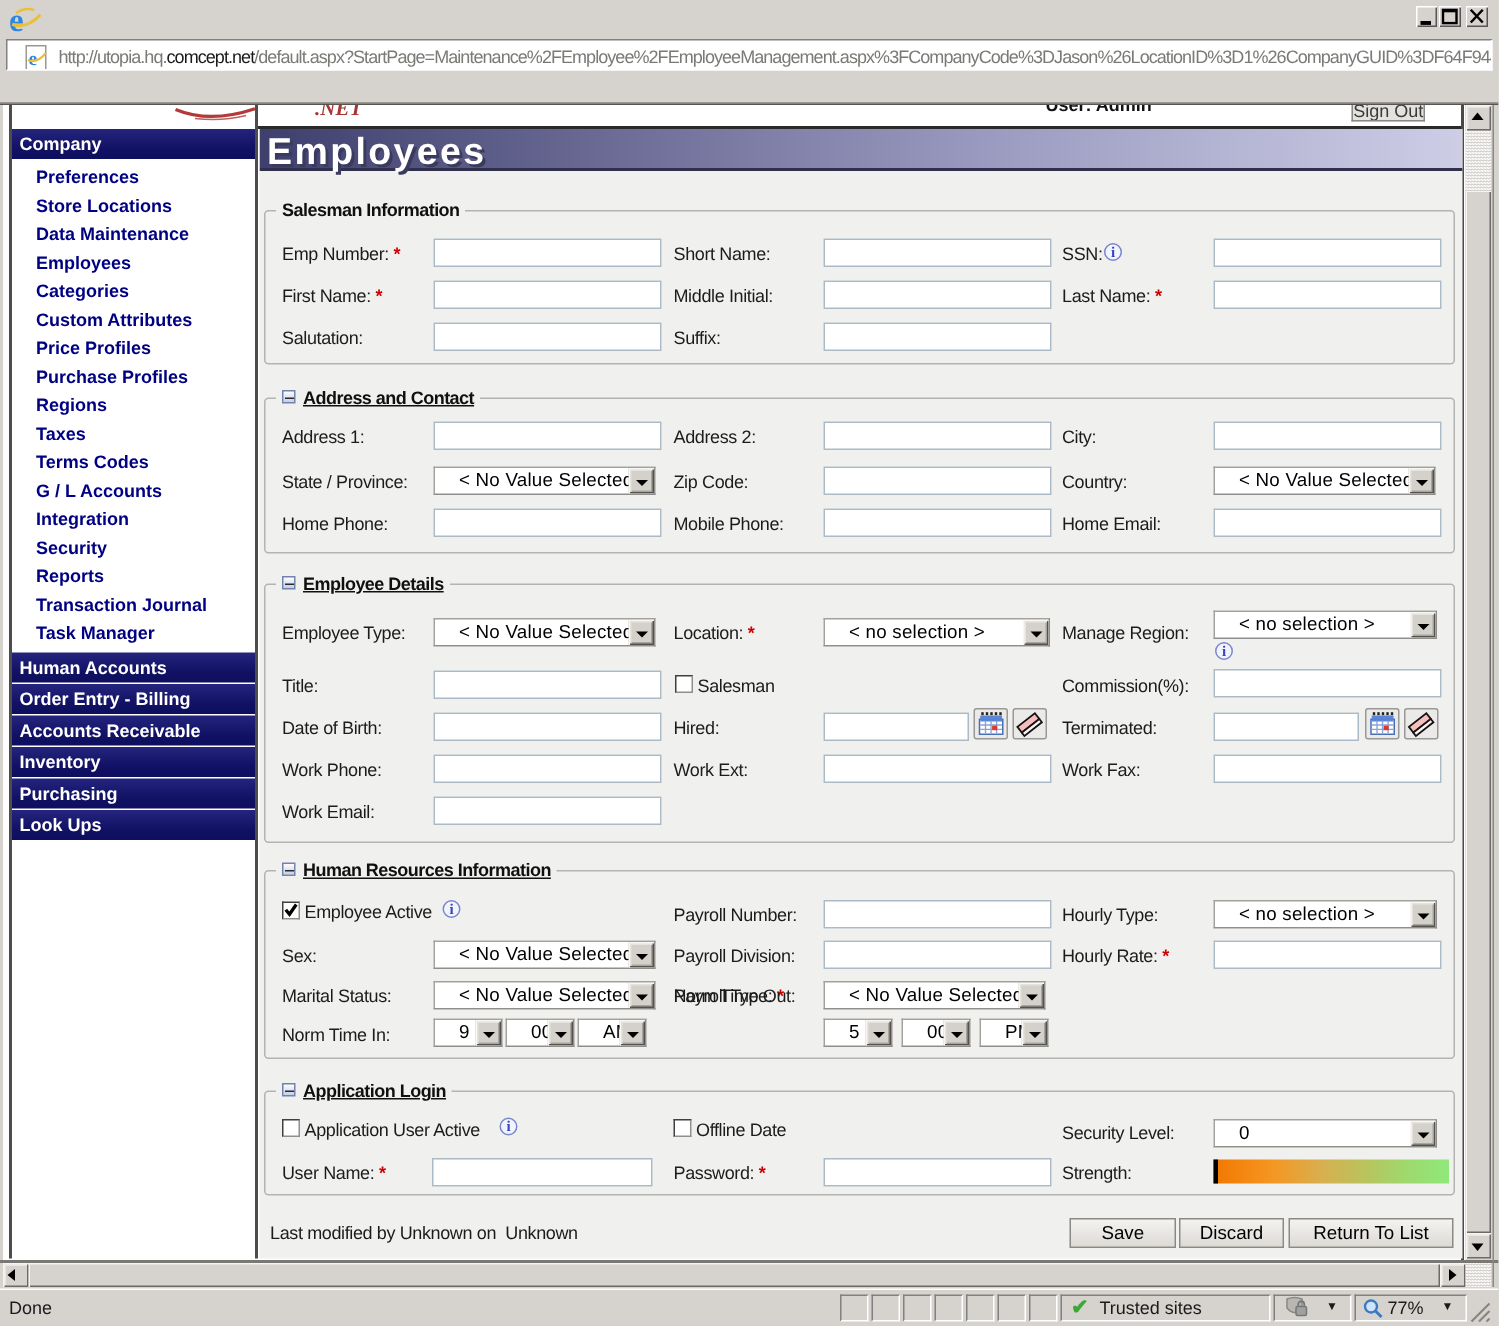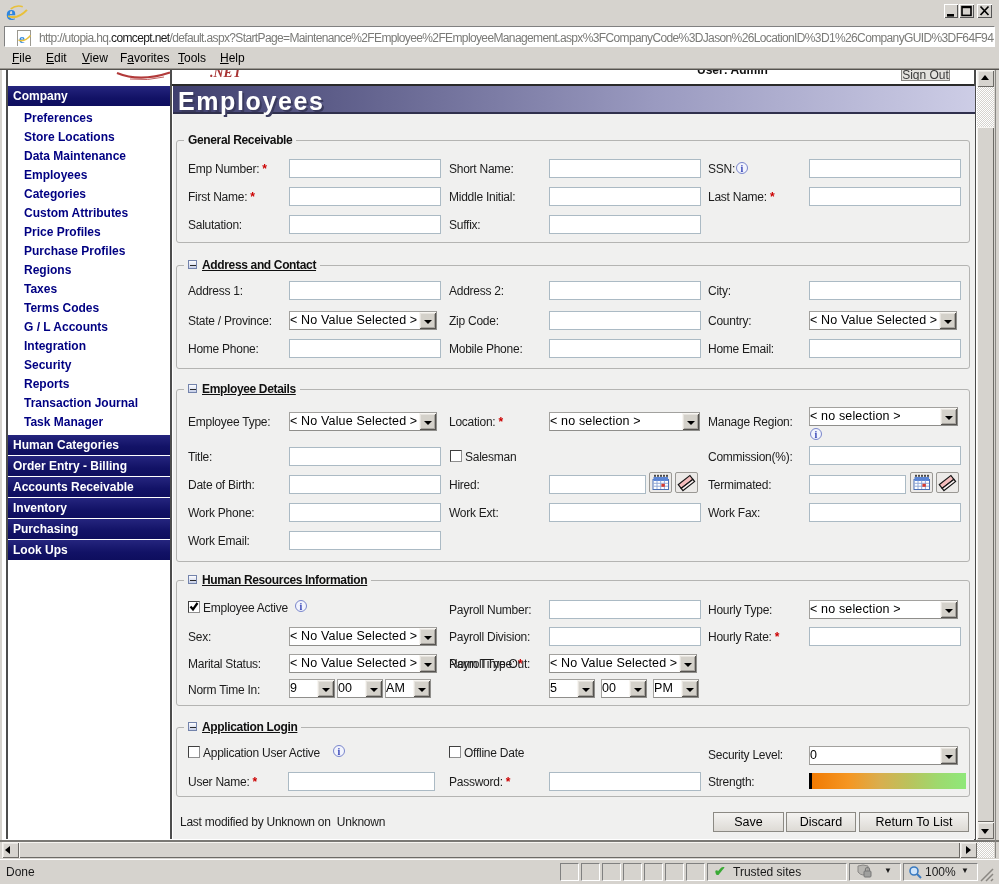--- a/index.html
+++ b/index.html
@@ -23,21 +23,21 @@
 #emptitle{left:0;top:0;width:802px;height:28px;background:linear-gradient(90deg,#3f3f6e,#9a9ac0 60%,#cdcde6);border-bottom:2px solid #30304d}
 #emptitle span{position:absolute;left:5px;top:1px;font-size:25px;font-weight:bold;color:#fff;text-shadow:2px 2px 0 #3a3a5d;letter-spacing:1.6px}
 .fs{position:absolute;border:1px solid #b4b4b2;border-radius:3px}
 .leg{position:absolute;top:-8px;left:7px;background:#f0f0ef;padding:0 4px;font-size:12px;font-weight:bold;color:#101010;letter-spacing:-0.35px;white-space:nowrap}
 .leg .t u{text-decoration:underline}
 .mi{display:inline-block;width:9px;height:9px;background:linear-gradient(180deg,#fdfdfe,#c6cfe8);border:1px solid #7383ab;vertical-align:0;margin-right:5px;position:relative}
 .mi::after{content:"";position:absolute;left:1px;top:3.5px;width:6px;height:1.6px;background:#2a2a2a}
 .lbl{position:absolute;font-size:12px;color:#1c1c1c;letter-spacing:-0.25px;white-space:nowrap}
 .req{color:#cc0000;font-weight:bold}
 .inp{position:absolute;background:#fff;border:1px solid #abbac4;height:19px}
-.sel{position:absolute;background:#fff;border:1px solid;border-color:#a2a19e #8f8e8b #8f8e8b #a2a19e;height:19px;font-size:12.5px;letter-spacing:0.15px;color:#000;line-height:17px;padding-left:0;white-space:nowrap;overflow:hidden}
+.sel{position:absolute;background:#fff;border:1px solid;border-color:#a2a19e #8f8e8b #8f8e8b #a2a19e;height:19px;font-size:12.5px;letter-spacing:0.15px;color:#000;line-height:17px;padding-left:16px;white-space:nowrap;overflow:hidden}
 .sb{position:absolute;right:0;top:0;width:17px;height:100%;background:#d4d1ca;box-shadow:inset 1px 1px 0 #f8f6f2,inset -1px -1px 0 #55534f,inset 2px 2px 0 #e6e3de,inset -2px -2px 0 #a8a5a0}
 .sb::after{content:"";position:absolute;left:4.5px;top:8px;border:4px solid transparent;border-top:4.5px solid #000;border-bottom:none}
 .cb{position:absolute;width:12px;height:12px;background:#fff;border:1px solid;border-color:#404040 #8f8f8f #8f8f8f #404040}
 .info{position:absolute;width:12px;height:12px;border:1px solid #7a86cc;border-radius:50%;background:#f2f4fd;color:#3947b8;font-size:10px;font-weight:bold;text-align:center;line-height:11px;font-family:"Liberation Serif",serif}
 .icobtn{position:absolute;width:23px;height:21px;background:#eceae8;border:1px solid #9a9894;border-radius:2px}
 .arrowbtn{position:absolute;background:#d6d3ce;box-shadow:inset 1px 1px 0 #f6f4f0,inset -1px -1px 0 #6c6a66,inset 2px 2px 0 #e8e6e2}
 .tri{position:absolute;width:0;height:0;border:4px solid transparent}
 #vscroll{left:977px;top:70px;width:17px;height:769px;background:#fff}
 #hscroll{left:2px;top:842px;width:975px;height:16px}
 .dither{background-image:conic-gradient(#fff 25%,#d6d3ce 25% 50%,#fff 50% 75%,#d6d3ce 75%);background-size:2px 2px}
@@ -71,28 +71,20 @@
 <div class="abs" id="addr">
       <div class="abs" id="addrfield">
 <svg class="abs" style="left:11px;top:3px" width="17" height="17" viewBox="0 0 17 17">
           <rect x="1.5" y="0.5" width="13" height="16" fill="#fff" stroke="#9a9890" stroke-width="1"></rect>
           <text x="3" y="13" font-size="13" font-weight="bold" fill="#2e86e0" font-family="Liberation Serif,serif">e</text>
           <path d="M2.5 10 Q8.5 12.5 14.5 5.5" fill="none" stroke="#e8c03a" stroke-width="1.5"></path>
         </svg>
 <span id="url">http://utopia.hq.<b>comcept.net</b>/default.aspx?StartPage=Maintenance%2FEmployee%2FEmployeeManagement.aspx%3FCompanyCode%3DJason%26LocationID%3D1%26CompanyGUID%3DF64F944</span>
 </div>
     </div>
-<div class="abs" id="menu">
-<span style="left:10px"><u>F</u>ile</span>
-      <span style="left:44px"><u>E</u>dit</span>
-      <span style="left:80px"><u>V</u>iew</span>
-      <span style="left:118px">F<u>a</u>vorites</span>
-      <span style="left:176px"><u>T</u>ools</span>
-      <span style="left:218px"><u>H</u>elp</span>
-</div>
 <div class="abs" style="left:0;top:68px;width:999px;height:1px;background:#9b9892"></div>
 <div class="abs" style="left:0;top:69px;width:999px;height:1px;background:#565350"></div>
 <div class="abs" id="vp"></div>
 <div class="abs" style="left:697px;top:70px;width:120px;height:8px;overflow:hidden">
       <span style="position:absolute;left:0;top:-7px;font-size:12px;font-weight:bold;color:#111">User: Admin</span>
     </div>
 <div class="abs" style="left:901px;top:70px;width:49px;height:11px;background:#e4e2de;border:1px solid #8a8884;border-top:none;overflow:hidden;text-align:center"><span style="position:relative;top:-5px;font-size:12px;color:#3a3a3a">Sign Out</span></div>
 <div class="abs" id="hdrline"></div>
 <div class="abs" style="left:974px;top:70px;width:2px;height:770px;background:#4a4a4a"></div>
 <div class="abs" id="side">
@@ -107,39 +99,39 @@
 <div class="sitem" style="top:172px">Purchase Profiles</div>
 <div class="sitem" style="top:191px">Regions</div>
 <div class="sitem" style="top:210px">Taxes</div>
 <div class="sitem" style="top:229px">Terms Codes</div>
 <div class="sitem" style="top:248px">G / L Accounts</div>
 <div class="sitem" style="top:267px">Integration</div>
 <div class="sitem" style="top:286px">Security</div>
 <div class="sitem" style="top:305px">Reports</div>
 <div class="sitem" style="top:324px">Transaction Journal</div>
 <div class="sitem" style="top:343px">Task Manager</div>
-<div class="shead" style="left:0;top:365px">Human Categories</div>
+<div class="shead" style="left:0;top:365px">Human Accounts</div>
 <div class="shead" style="left:0;top:386px">Order Entry - Billing</div>
 <div class="shead" style="left:0;top:407px">Accounts Receivable</div>
 <div class="shead" style="left:0;top:428px">Inventory</div>
 <div class="shead" style="left:0;top:449px">Purchasing</div>
 <div class="shead" style="left:0;top:470px">Look Ups</div>
     </div>
 <svg class="abs" style="left:100px;top:70px" width="200" height="14" viewBox="0 0 200 14">
       <path d="M17 3 Q40 12.5 70 2.5" fill="none" stroke="#b23a3a" stroke-width="2.2"></path>
       <path d="M30 9 Q48 11 64 7" fill="none" stroke="#c06060" stroke-width="1"></path>
       <text x="110" y="6.5" font-family="Liberation Serif,serif" font-style="italic" font-weight="bold" font-size="14" fill="#a83535">.NET</text>
     </svg>
 
 <div class="abs" id="content">
 <div class="abs" id="emptitle">
         <span>Employees</span>
       </div>
 <div class="fs" style="left:3px;top:54px;width:794px;height:103px">
-        <div class="leg"><span class="t">General Receivable</span></div>
+        <div class="leg"><span class="t">Salesman Information</span></div>
       </div>
 <div class="lbl" style="left:15px;top:76px">Emp Number: <span class="req">*</span></div>
 <div class="inp" style="left:116px;top:73px;width:152px;height:19px"></div>
 <div class="lbl" style="left:276px;top:76px">Short Name:</div>
 <div class="inp" style="left:376px;top:73px;width:152px;height:19px"></div>
 <div class="lbl" style="left:535px;top:76px">SSN:</div>
 <div class="info" style="left:563px;top:76px">i</div>
 <div class="inp" style="left:636px;top:73px;width:152px;height:19px"></div>
 <div class="lbl" style="left:15px;top:104px">First Name: <span class="req">*</span></div>
 <div class="inp" style="left:116px;top:101px;width:152px;height:19px"></div>
@@ -357,19 +349,19 @@
         <path d="M3 2 Q8 0 13 2 L13 8 Q8 14 3 8 Z" fill="#b8b6b2" stroke="#8a8886" stroke-width="1"></path>
         <rect x="9" y="7" width="7" height="6" rx="1" fill="#a0a09e" stroke="#777" stroke-width="1"></rect>
         <path d="M10.5 7 v-1.5 a2 2 0 0 1 4 0 V7" fill="none" stroke="#777" stroke-width="1.2"></path>
       </svg>
 <span class="abs" style="left:884px;top:6px;font-size:8px">▼</span>
 <span class="scell" style="left:903px;width:75px"></span>
 <svg class="abs" style="left:908px;top:5px" width="14" height="14" viewBox="0 0 14 14">
         <circle cx="6" cy="6" r="4" fill="#cfe4fa" stroke="#3a7ac0" stroke-width="1.6"></circle>
         <line x1="9" y1="9" x2="13" y2="13" stroke="#3a7ac0" stroke-width="2"></line>
       </svg>
-<span class="abs" style="left:925px;top:5px">100%</span>
+<span class="abs" style="left:925px;top:5px">77%</span>
 <span class="abs" style="left:961px;top:6px;font-size:8px">▼</span>
 <svg class="abs" style="left:980px;top:8px" width="14" height="14">
         <path d="M13 1 L1 13 M13 6 L6 13 M13 11 L11 13" stroke="#8a8782" stroke-width="1.5" fill="none"></path>
       </svg>
 </div>
 </div>
 
 </body></html>

